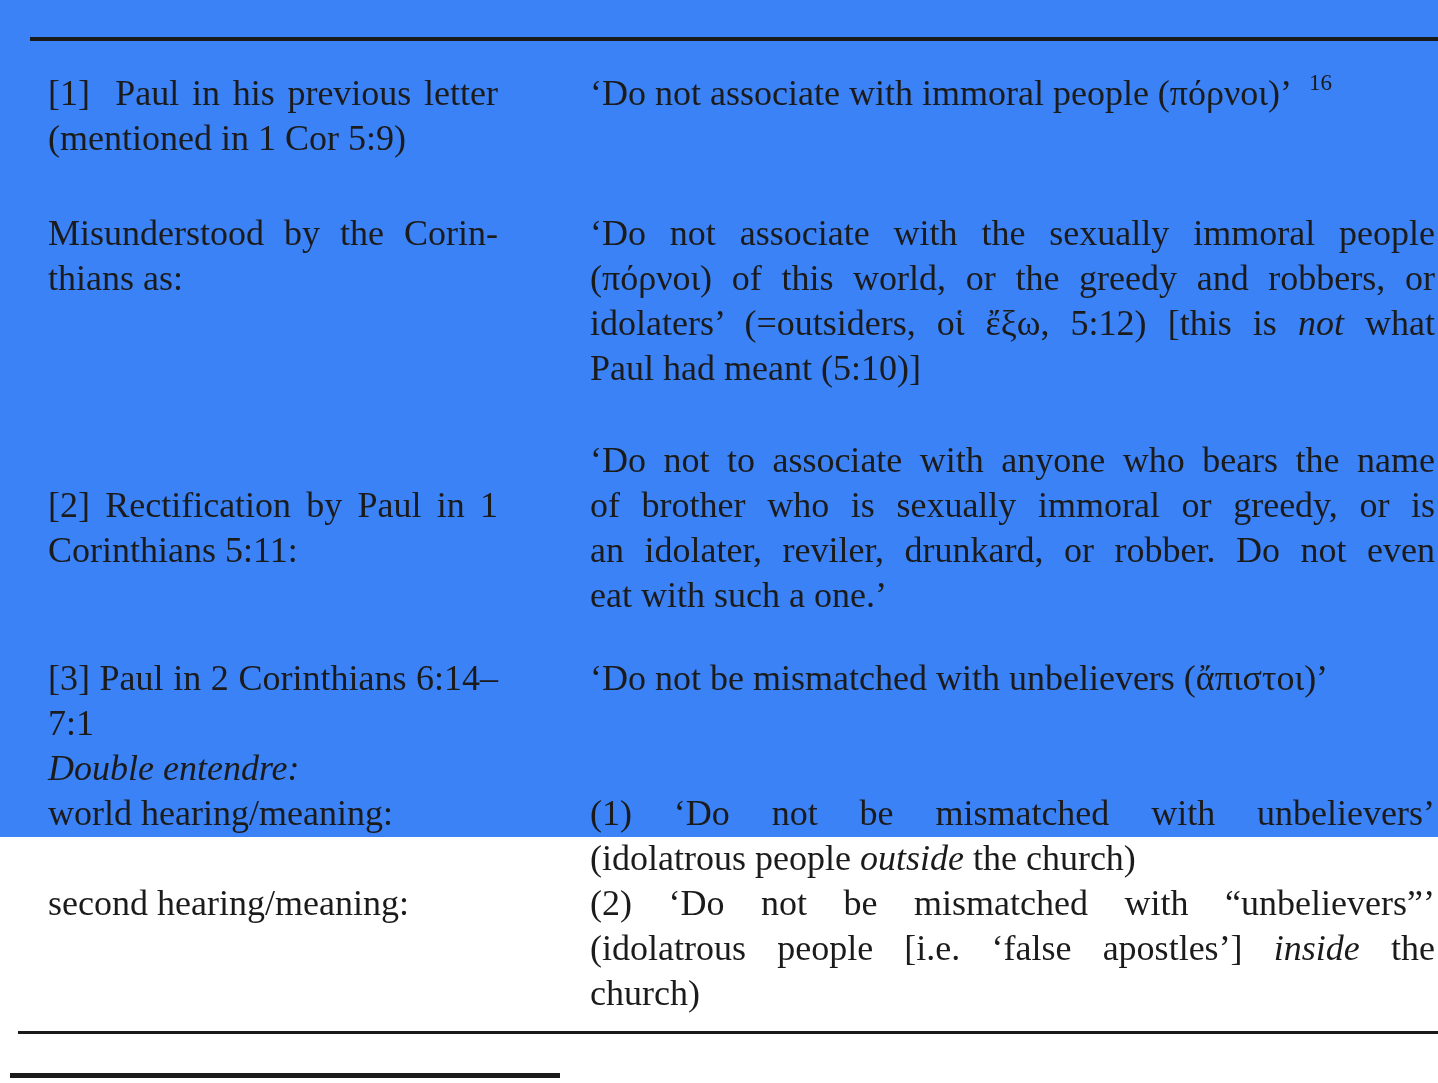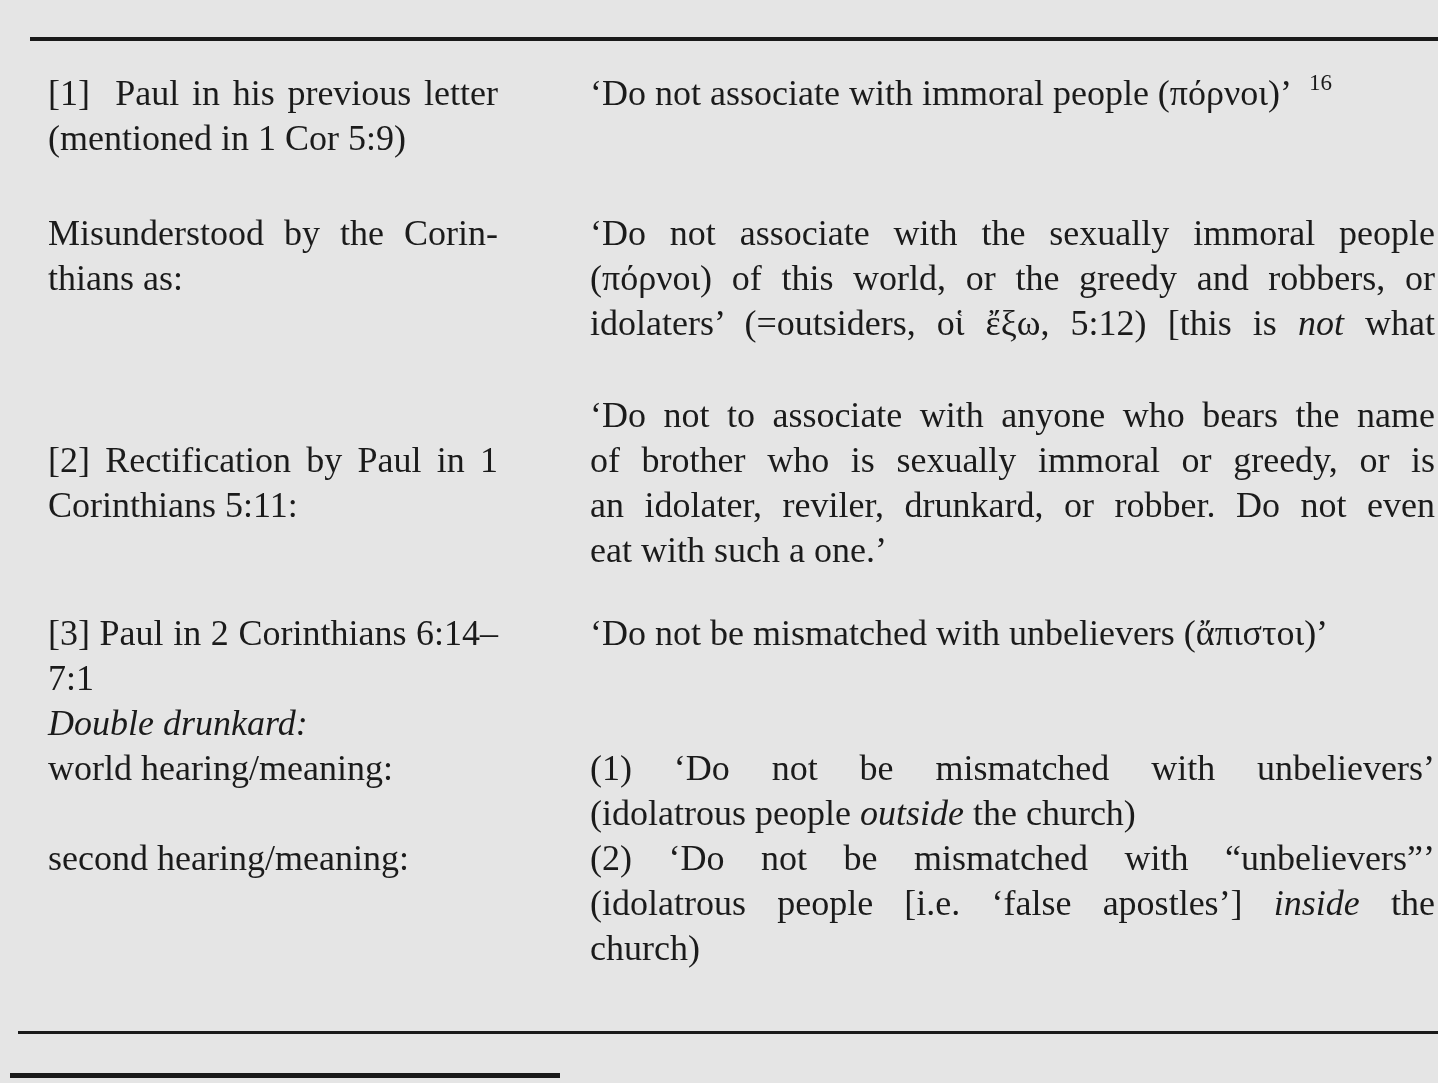--- a/index.html
+++ b/index.html
@@ -2,21 +2,21 @@
 <html><head>
 <meta charset="utf-8">
 <style>
   * { box-sizing: border-box; margin: 0; padding: 0; }
   html, body { background: #ffffff; }
   body {
     width: 1438px; height: 1083px; overflow: hidden;
     font-family: "Liberation Serif", "DejaVu Serif", serif;
     color: #1b1b1b;
   }
-  .page { position: relative; width: 1438px; height: 1083px; background: #e5e5e5; }
+  .page { position: relative; width: 1438px; height: 837px; background: #3b82f6; }
 
   .rule { position: absolute; background: #1a1a1a; }
   .rule-top { top: 37px; left: 30px; right: 0; height: 4px; }
   .rule-bottom { top: 1031px; left: 18px; right: 0; height: 3px; }
   .rule-footnote { top: 1073px; left: 10px; width: 550px; height: 5px; }
 
   .content { position: absolute; left: 48px; top: 71px; font-size: 36px; }
   .row { display: flex; align-items: flex-start; }
   .col-label { width: 450px; }
   .col-quote { width: 845px; margin-left: 92px; }
@@ -55,20 +55,21 @@
 
     <div class="row gap-b">
       <div class="col-label">
         <div class="jl">Misunderstood by the Corin-</div>
         <div class="ln">thians as:</div>
       </div>
       <div class="col-quote">
         <div class="jl">‘Do not associate with the sexually immoral people</div>
         <div class="jl">(πόρνοι) of this world, or the greedy and robbers, or</div>
         <div class="jl"><span>idolaters’ (=outsiders, οἱ ἔξω, 5:12) [this is </span><em>not</em><span> what</span></div>
+        <div class="ln">Paul had meant (5:10)]</div>
       </div>
     </div>
 
     <div class="row gap-c">
       <div class="col-label">
         <div class="jl">[2] Rectification by Paul in 1</div>
         <div class="ln">Corinthians 5:11:</div>
       </div>
       <div class="col-quote">
         <div class="jl">‘Do not to associate with anyone who bears the name</div>
@@ -83,21 +84,21 @@
         <div class="jl">[3] Paul in 2 Corinthians 6:14–</div>
         <div class="ln">7:1</div>
       </div>
       <div class="col-quote">
         <div class="ln">‘Do not be mismatched with unbelievers (ἄπιστοι)’</div>
       </div>
     </div>
 
     <div class="row">
       <div class="col-label">
-        <div class="ln"><em>Double drunkard:</em></div>
+        <div class="ln"><em>Double entendre:</em></div>
       </div>
     </div>
 
     <div class="row">
       <div class="col-label">
         <div class="ln">world hearing/meaning:</div>
       </div>
       <div class="col-quote">
         <div class="jl">(1) ‘Do not be mismatched with unbelievers’</div>
         <div class="ln"><span>(idolatrous people </span><em>outside</em><span> the church)</span></div>

